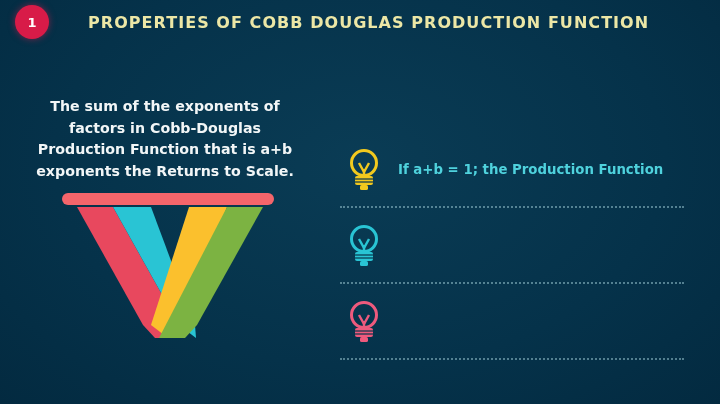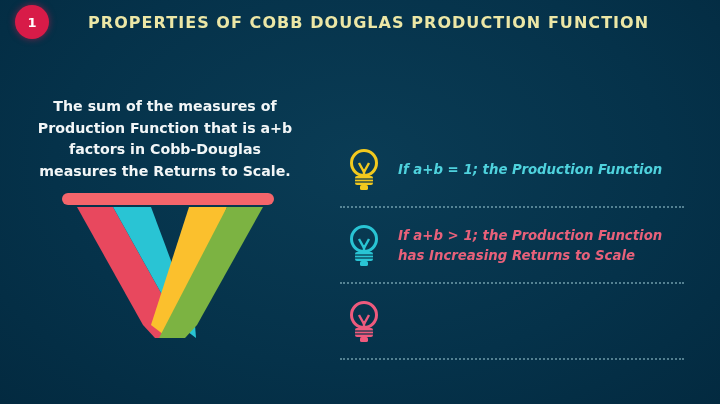--- a/index.html
+++ b/index.html
@@ -99,21 +99,20 @@
     width: 230px;
     height: 131px;
   }
 
   
   #right-col {
     position: absolute;
     left: 336px;
     top: 134px;
     width: 372px;
-    font-style: italic;
   }
   .fact-row {
     position: relative;
     height: 72px;
     display: flex;
     align-items: center;
   }
   .bulb-wrap {
     width: 56px;
     flex: 0 0 56px;
@@ -143,24 +142,24 @@
 
 <div id="slide">
 
   <div id="header">
     <div id="badge">1</div>
     <div id="slide-title">PROPERTIES OF COBB DOUGLAS PRODUCTION FUNCTION</div>
   </div>
 
   <div id="left-col">
     <div id="left-statement">
-      <span class="fact-line">The sum of the measures of</span>
+      <span class="fact-line">The sum of the exponents of</span>
+      <span class="fact-line">factors in Cobb-Douglas</span>
       <span class="fact-line">Production Function that is a+b</span>
-      <span class="fact-line">factors in Cobb-Douglas</span>
-      <span class="fact-line">measures the Returns to Scale.</span>
+      <span class="fact-line">exponents the Returns to Scale.</span>
     </div>
   </div>
 
   <div id="v-graphic">
     <div id="v-topbar"></div>
     <svg class="v-stripe" viewBox="0 0 230 131" preserveAspectRatio="none">
       <polygon points="22,0 58,0 124,118 126,131 100,131 88,118" fill="#e8485e"></polygon>
       <polygon points="58,0 96,0 140,118 141,131 124,118" fill="#29c4d4"></polygon>
       <polygon points="134,0 172,0 130,118 113,131 96,118" fill="#fbc02d"></polygon>
       <polygon points="172,0 208,0 142,118 130,131 104,131" fill="#7cb342"></polygon>
@@ -192,24 +191,20 @@
         <svg width="36" height="46" viewBox="0 0 36 46">
           <circle cx="18" cy="16" r="12.5" fill="none" stroke="#29c4d4" stroke-width="3"></circle>
           <path d="M13 16 L18 25 L23 16" fill="none" stroke="#29c4d4" stroke-width="2.4"></path>
           <line x1="18" y1="22" x2="18" y2="28" stroke="#29c4d4" stroke-width="2.4"></line>
           <rect x="9" y="29" width="18" height="9" rx="2" fill="#29c4d4"></rect>
           <line x1="9" y1="32" x2="27" y2="32" stroke="#06344b" stroke-width="1.2"></line>
           <line x1="9" y1="35" x2="27" y2="35" stroke="#06344b" stroke-width="1.2"></line>
           <rect x="14" y="38" width="8" height="5" rx="1.6" fill="#29c4d4"></rect>
         </svg>
       </div>
-      <div class="fact-text" style="color:#e8617a">
-        <span class="fact-line">If a+b &gt; 1; the Production Function</span>
-        <span class="fact-line">has Increasing Returns to Scale</span>
-      </div>
     </div>
     <div class="divider"></div>
 
     <div class="fact-row">
       <div class="bulb-wrap">
         <svg width="36" height="46" viewBox="0 0 36 46">
           <circle cx="18" cy="16" r="12.5" fill="none" stroke="#ee5a7d" stroke-width="3"></circle>
           <path d="M13 16 L18 25 L23 16" fill="none" stroke="#ee5a7d" stroke-width="2.4"></path>
           <line x1="18" y1="22" x2="18" y2="28" stroke="#ee5a7d" stroke-width="2.4"></line>
           <rect x="9" y="29" width="18" height="9" rx="2" fill="#ee5a7d"></rect>

